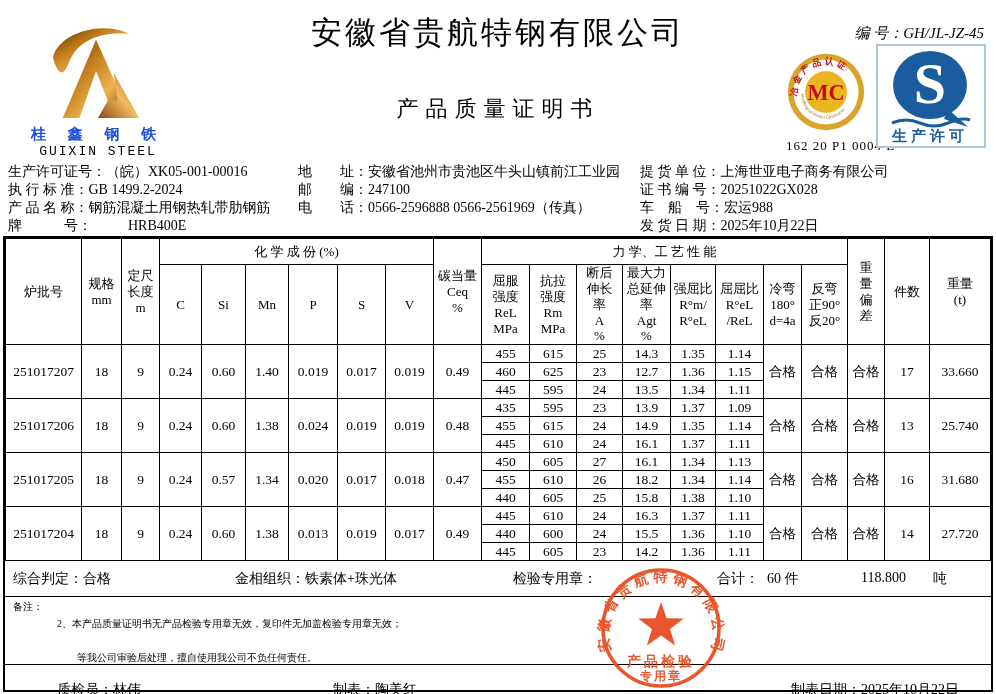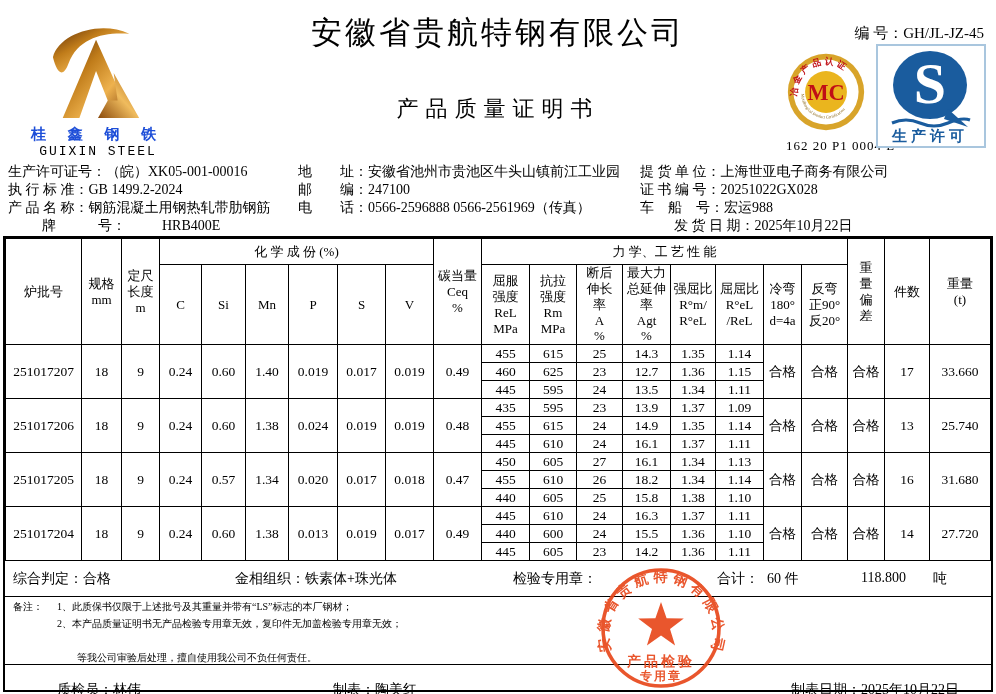--- a/index.html
+++ b/index.html
@@ -3,32 +3,32 @@
 <meta charset="utf-8">
 <style>
   * { margin:0; padding:0; box-sizing:border-box; }
   html,body { background:#fff; }
   body { width:996px; height:694px; font-family:"Liberation Serif","DejaVu Serif",serif; color:#000; position:relative; overflow:hidden; }
   .abs { position:absolute; }
 
   
   .company-title { top:12px; left:0; width:100%; text-align:center; font-size:31px; letter-spacing:3px; }
   .doc-title { top:94px; left:0; width:100%; text-align:center; font-size:22px; letter-spacing:7px; }
-  .doc-no { top:24px; right:12px; font-size:15px; }
+  .doc-no { top:24px; right:12px; font-size:15px;font-style:italic; }
   .logo-block { top:24px; left:28px; width:140px; text-align:center; }
   .logo-cn { font-size:15px; font-weight:bold; color:#1d4ed8; letter-spacing:9px; margin-top:1px; white-space:nowrap; }
   .logo-en { font-size:13px; font-family:"Liberation Mono","DejaVu Sans Mono",monospace; letter-spacing:2px; white-space:nowrap; }
   .mc-block { top:52px; left:786px; width:80px; text-align:center; }
   .mc-code { font-size:13px; letter-spacing:1px; margin-top:2px; white-space:nowrap; }
   .qs-block { top:44px; left:876px; width:110px; height:104px; border:2px solid #a9c6de; background:#fff; padding-top:1px; }
 
   
   .info-row { position:absolute; font-size:14px; white-space:nowrap; }
   .col-l { left:8px; }  .col-m { left:298px; } .col-r { left:640px; }
-  .r1 { top:163px; } .r2 { top:181px;font-family:Liberation Serif, serif; } .r3 { top:199px;text-align:right; } .r4 { top:217px;margin-left:34px; }
+  .r1 { top:163px; } .r2 { top:181px;font-family:Liberation Serif, serif; } .r3 { top:199px;text-align:right; } .r4 { top:217px; }
   .pad-val { padding-left:36px; }
 
   
   .grid-box { left:3px; top:236px; width:990px; height:456px; border:2px solid #000; }
   table.cert { width:100%; border-collapse:collapse; table-layout:fixed; }
   table.cert th, table.cert td { border:1px solid #000; text-align:center; vertical-align:middle; font-weight:normal; padding:0; overflow:hidden; }
   table.cert th { font-size:13px; line-height:1.22; white-space:pre-line; }
   table.cert td { font-size:13.5px; white-space:nowrap; }
   tr.h1 { height:26px; } tr.h2 { height:78px; }
   tr.sub { height:18px; }
@@ -370,21 +370,20 @@
   <span style="left:230px">金相组织：铁素体+珠光体</span>
   <span style="left:508px">检验专用章：</span>
   <span style="left:712px">合计：</span>
   <span style="left:762px">60  件</span>
   <span style="left:856px">118.800</span>
   <span style="left:928px">吨</span>
 </div>
 
 <div class="notes">
   <span class="bz-label">备注：</span>
-  <div class="note-line n1">1、此质保书仅限于上述批号及其重量并带有“LS”标志的本厂钢材；</div>
   <div class="note-line n2">2、本产品质量证明书无产品检验专用章无效，复印件无加盖检验专用章无效；</div>
   <div class="note-line n4">等我公司审验后处理，擅自使用我公司不负任何责任。</div>
 </div>
 
 <div class="sign-row">
   <span style="left:52px">质检员：林伟</span>
   <span style="left:328px">制表：陶美红</span>
   <span style="left:786px">制表日期：2025年10月22日</span>
 </div>
 </div>

